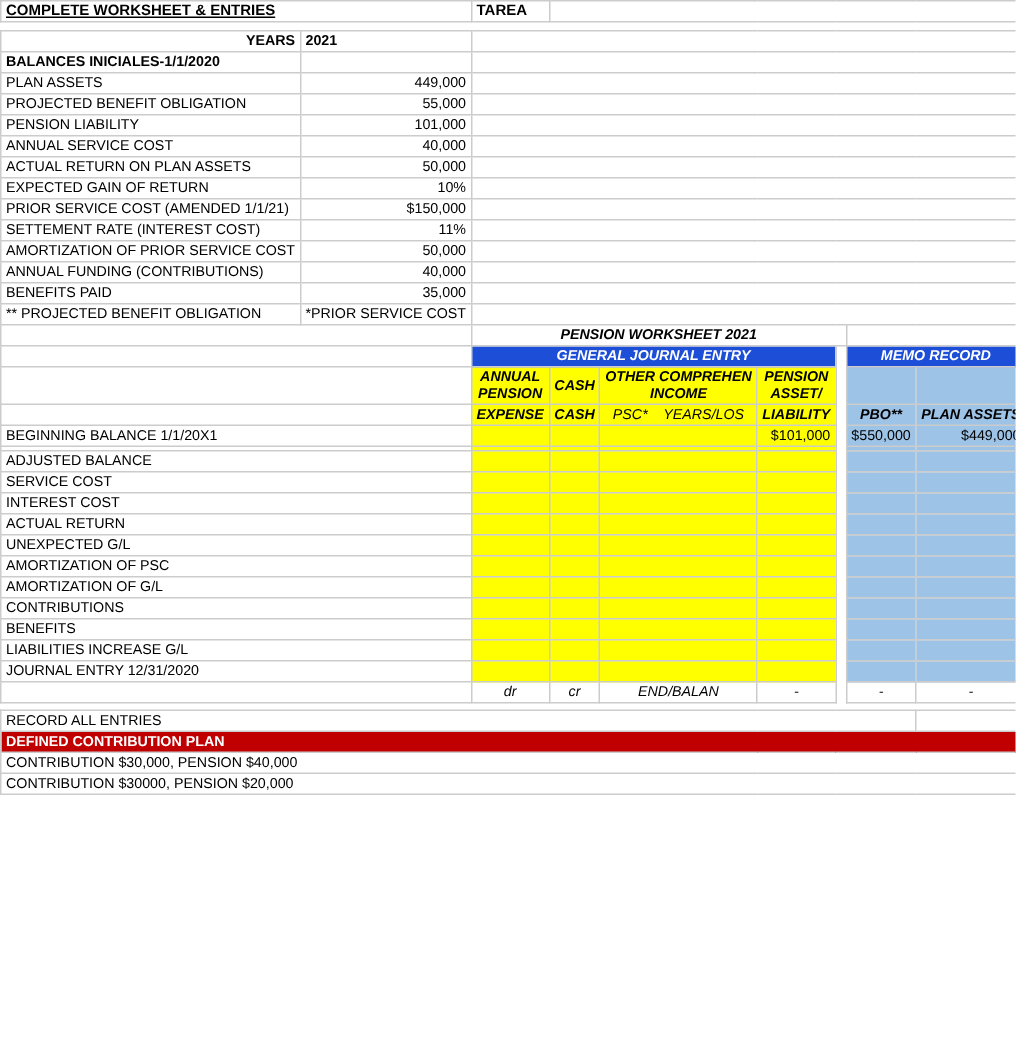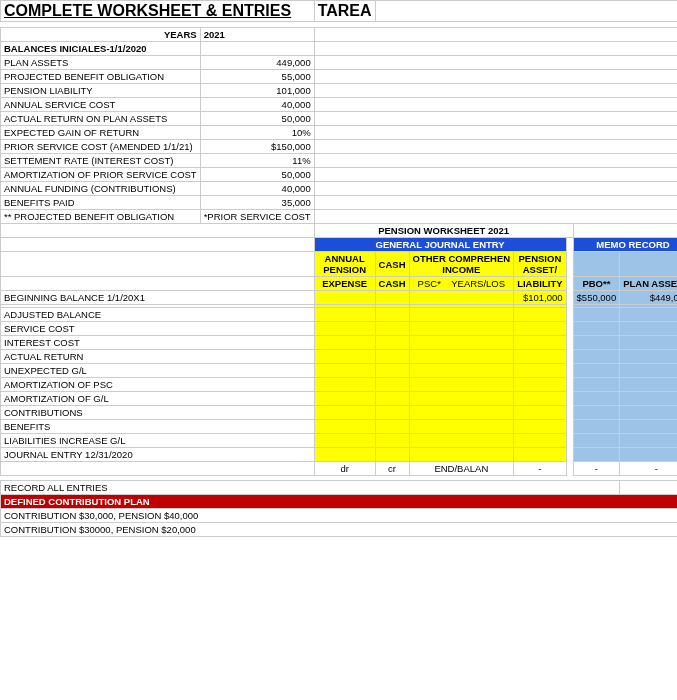--- a/index.html
+++ b/index.html
@@ -19,22 +19,22 @@
       padding: 1px 3px;
       white-space: nowrap;
       font-size: 9.5px;
       vertical-align: middle;
     }
     .yellow { background-color: #FFFF00; }
     .blue { background-color: #1d4ed8; color: #fff; font-weight: bold; }
     .blue-light { background-color: #9DC3E6; }
     .bold { font-weight: bold; }
     .right { text-align: right; }
-    .center { text-align: center; }
-    .title-row td { font-weight: bold; font-size: 16px; }
+    .center { text-align: center; font-style: italic; }
+    .title-row td { font-weight: bold; font-size: 10px; }
     .red-bg { background-color: #C00000; color: #fff; font-weight: bold; }
     .section-title { font-weight: bold; text-decoration: underline; }
     td.empty { background: #fff; }
   </style>
 </head>
 <body>
 
 <table>
 
   <tbody>

